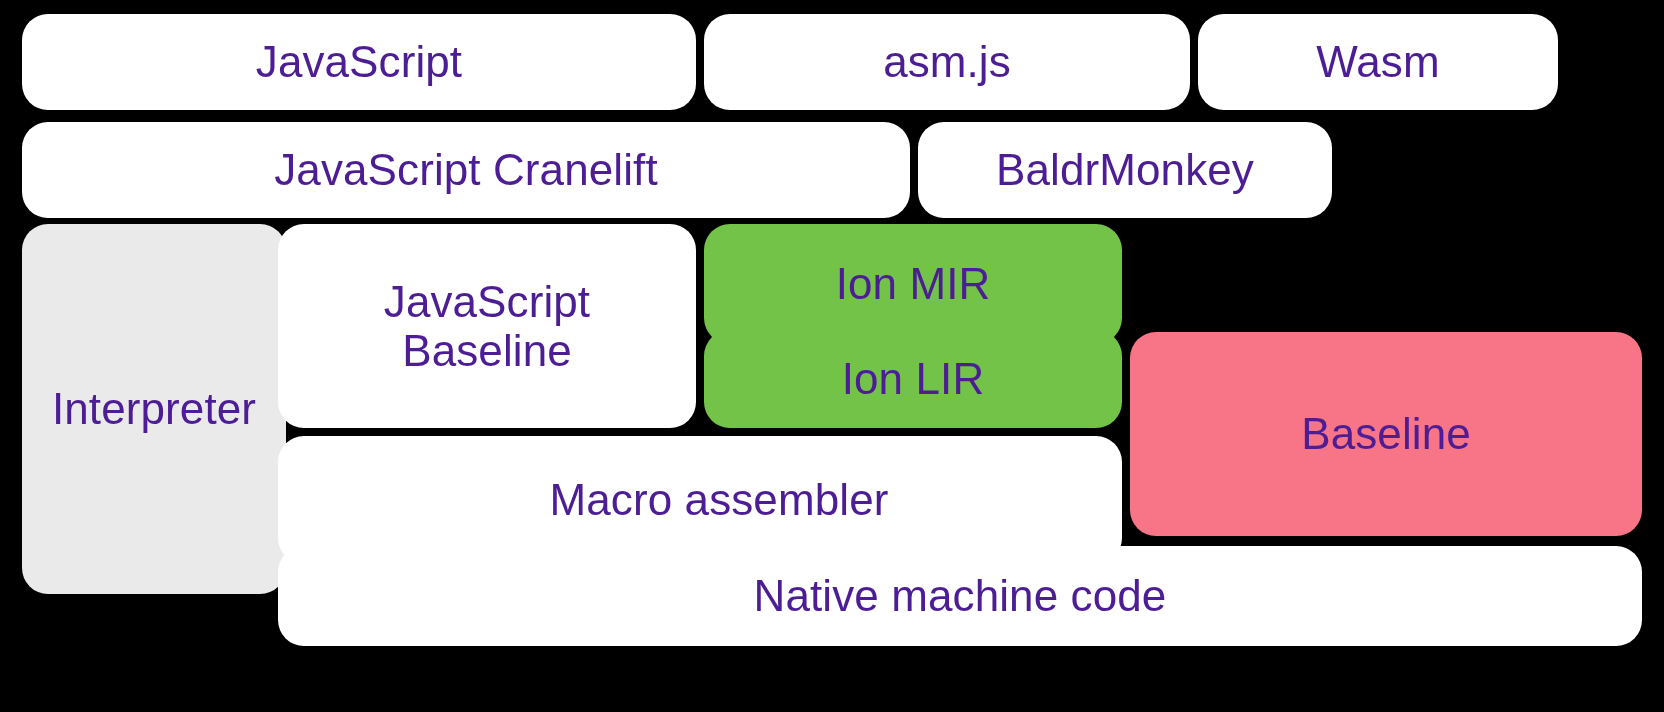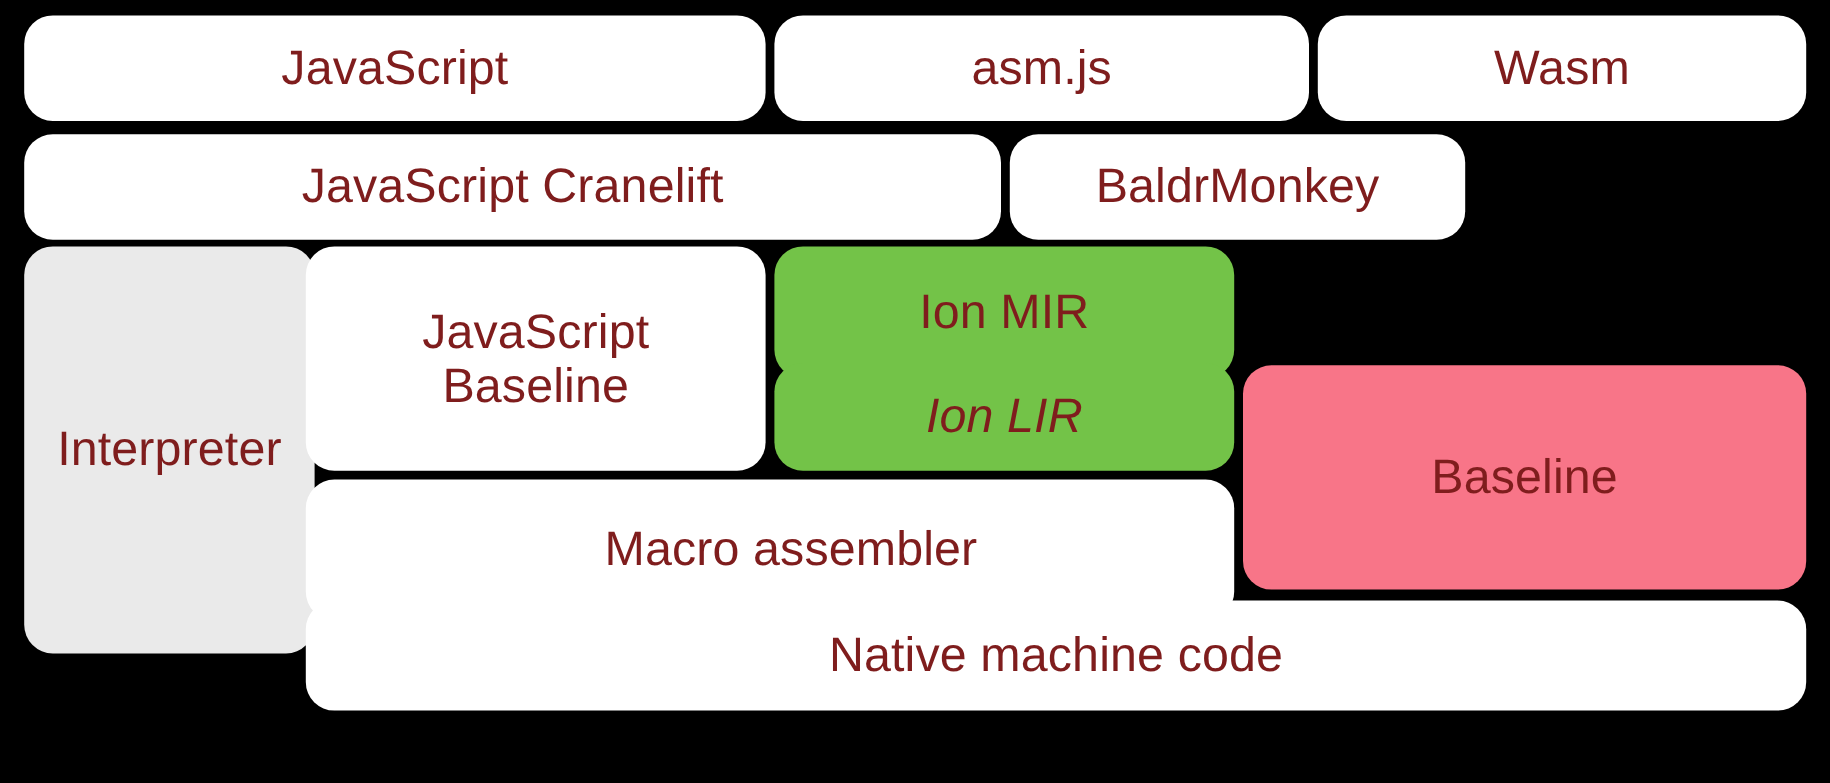--- a/index.html
+++ b/index.html
@@ -16,43 +16,43 @@
     overflow: hidden;
   }
   .node {
     position: absolute;
     box-sizing: border-box;
     display: flex;
     align-items: center;
     justify-content: center;
     text-align: center;
     border-radius: 26px;
-    color: #7f1d1d;
+    color: #4c1d95;
     font-size: 44px;
     line-height: 1.12;
     font-weight: 400;
     letter-spacing: 0.1px;
     white-space: pre-line;
     padding: 2px 10px;
   }
   .fill-white { background: #FFFFFF; }
   .fill-gray  { background: #EAEAEA; }
   .fill-green { background: #73C348; }
   .fill-pink  { background: #F87588; }
 </style>
 </head>
 <body>
 
 <div id="diagram" style="background: rgb(0, 0, 0);">
     <div class="node fill-white" style="left: 22px; top: 14px; width: 674px; height: 96px;">JavaScript</div>
     <div class="node fill-white" style="left: 704px; top: 14px; width: 486px; height: 96px;">asm.js</div>
-    <div class="node fill-white" style="left: 1198px; top: 14px; width: 444px; height: 96px;">Wasm</div>
+    <div class="node fill-white" style="left: 1198px; top: 14px; width: 360px; height: 96px;">Wasm</div>
     <div class="node fill-white" style="left: 22px; top: 122px; width: 888px; height: 96px;">JavaScript Cranelift</div>
     <div class="node fill-white" style="left: 918px; top: 122px; width: 414px; height: 96px;">BaldrMonkey</div>
     <div class="node fill-gray" style="left: 22px; top: 224px; width: 264px; height: 370px;">Interpreter</div>
     <div class="node fill-white" style="left: 278px; top: 224px; width: 418px; height: 204px;">JavaScript
 Baseline</div>
     <div class="node fill-green" style="left: 704px; top: 224px; width: 418px; height: 120px;">Ion MIR</div>
-    <div class="node fill-green" style="left: 704px; top: 330px; width: 418px; height: 98px; font-style: italic;">Ion LIR</div>
+    <div class="node fill-green" style="left: 704px; top: 330px; width: 418px; height: 98px;">Ion LIR</div>
     <div class="node fill-pink" style="left: 1130px; top: 332px; width: 512px; height: 204px;">Baseline</div>
     <div class="node fill-white" style="left: 278px; top: 436px; width: 844px; height: 128px; padding-left: 48px;">Macro assembler</div>
     <div class="node fill-white" style="left: 278px; top: 546px; width: 1364px; height: 100px;">Native machine code</div>
   </div>
 
 </body></html>

